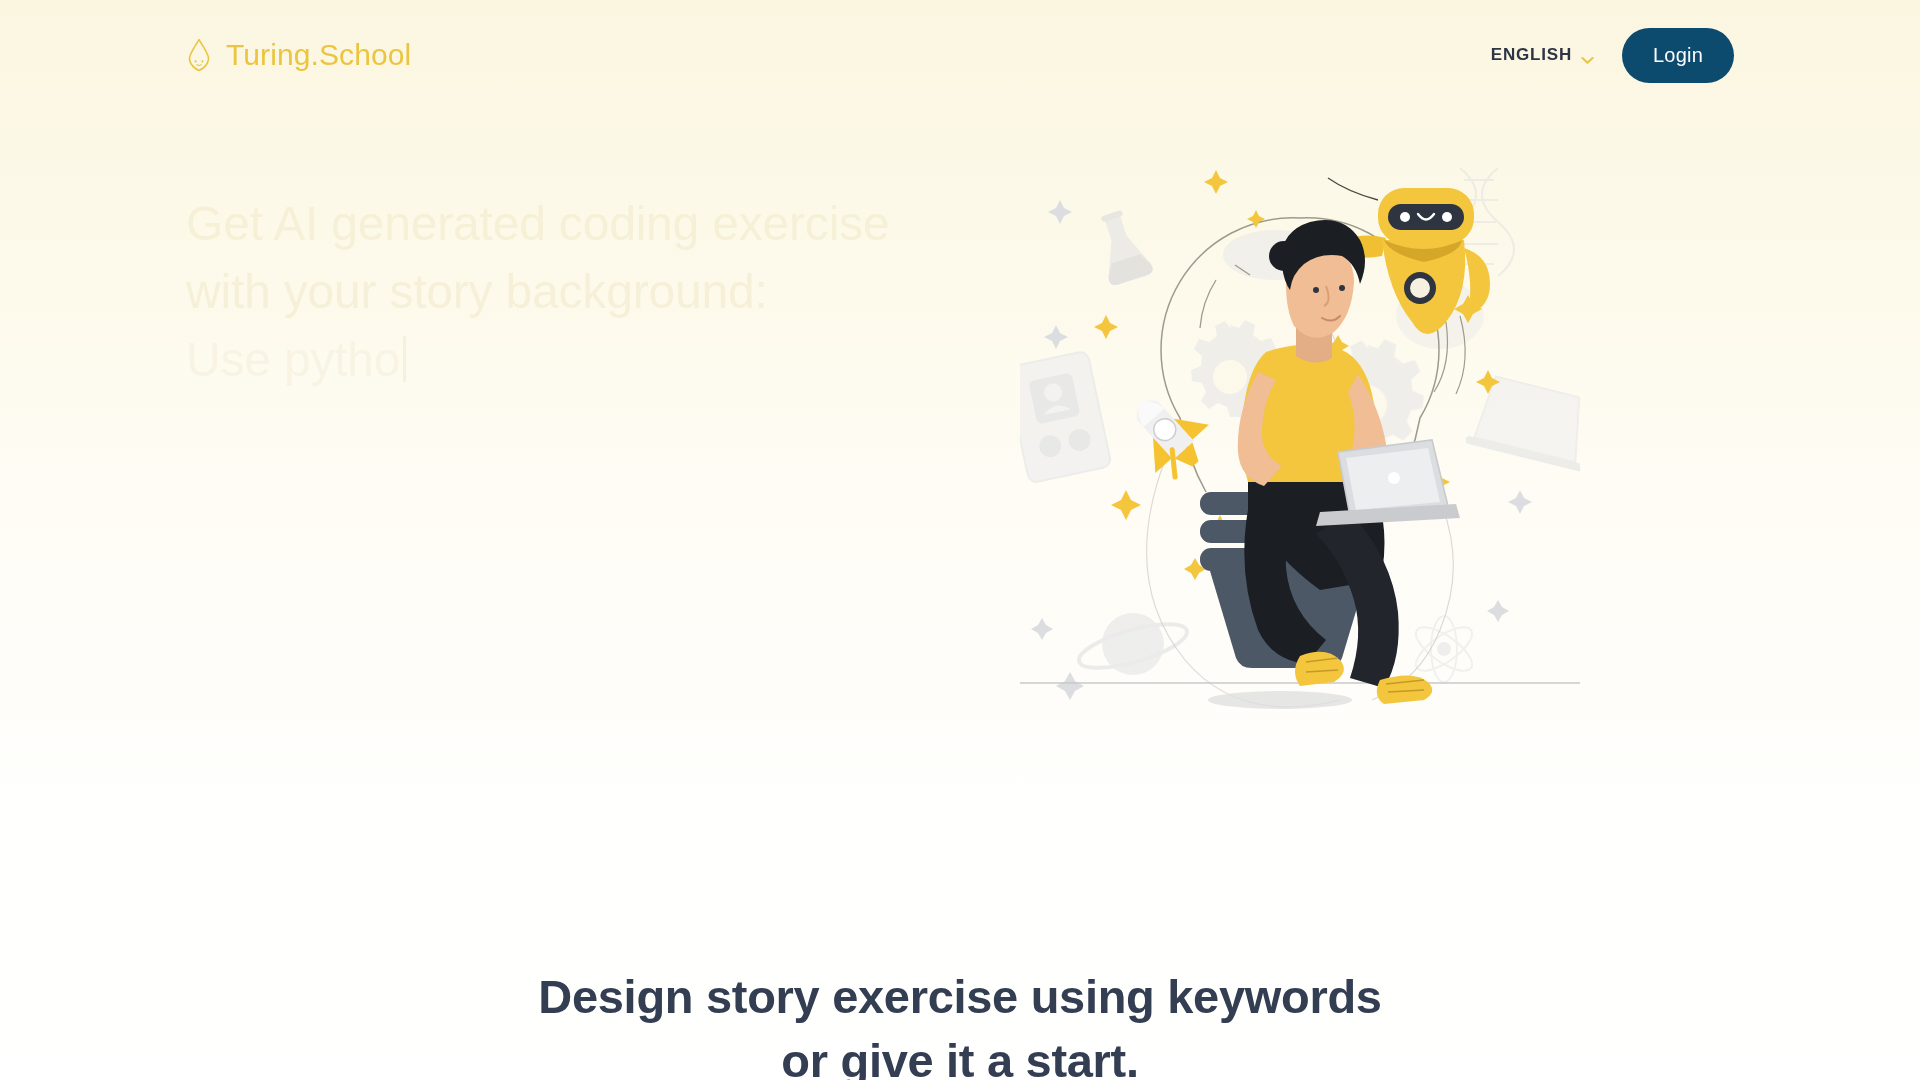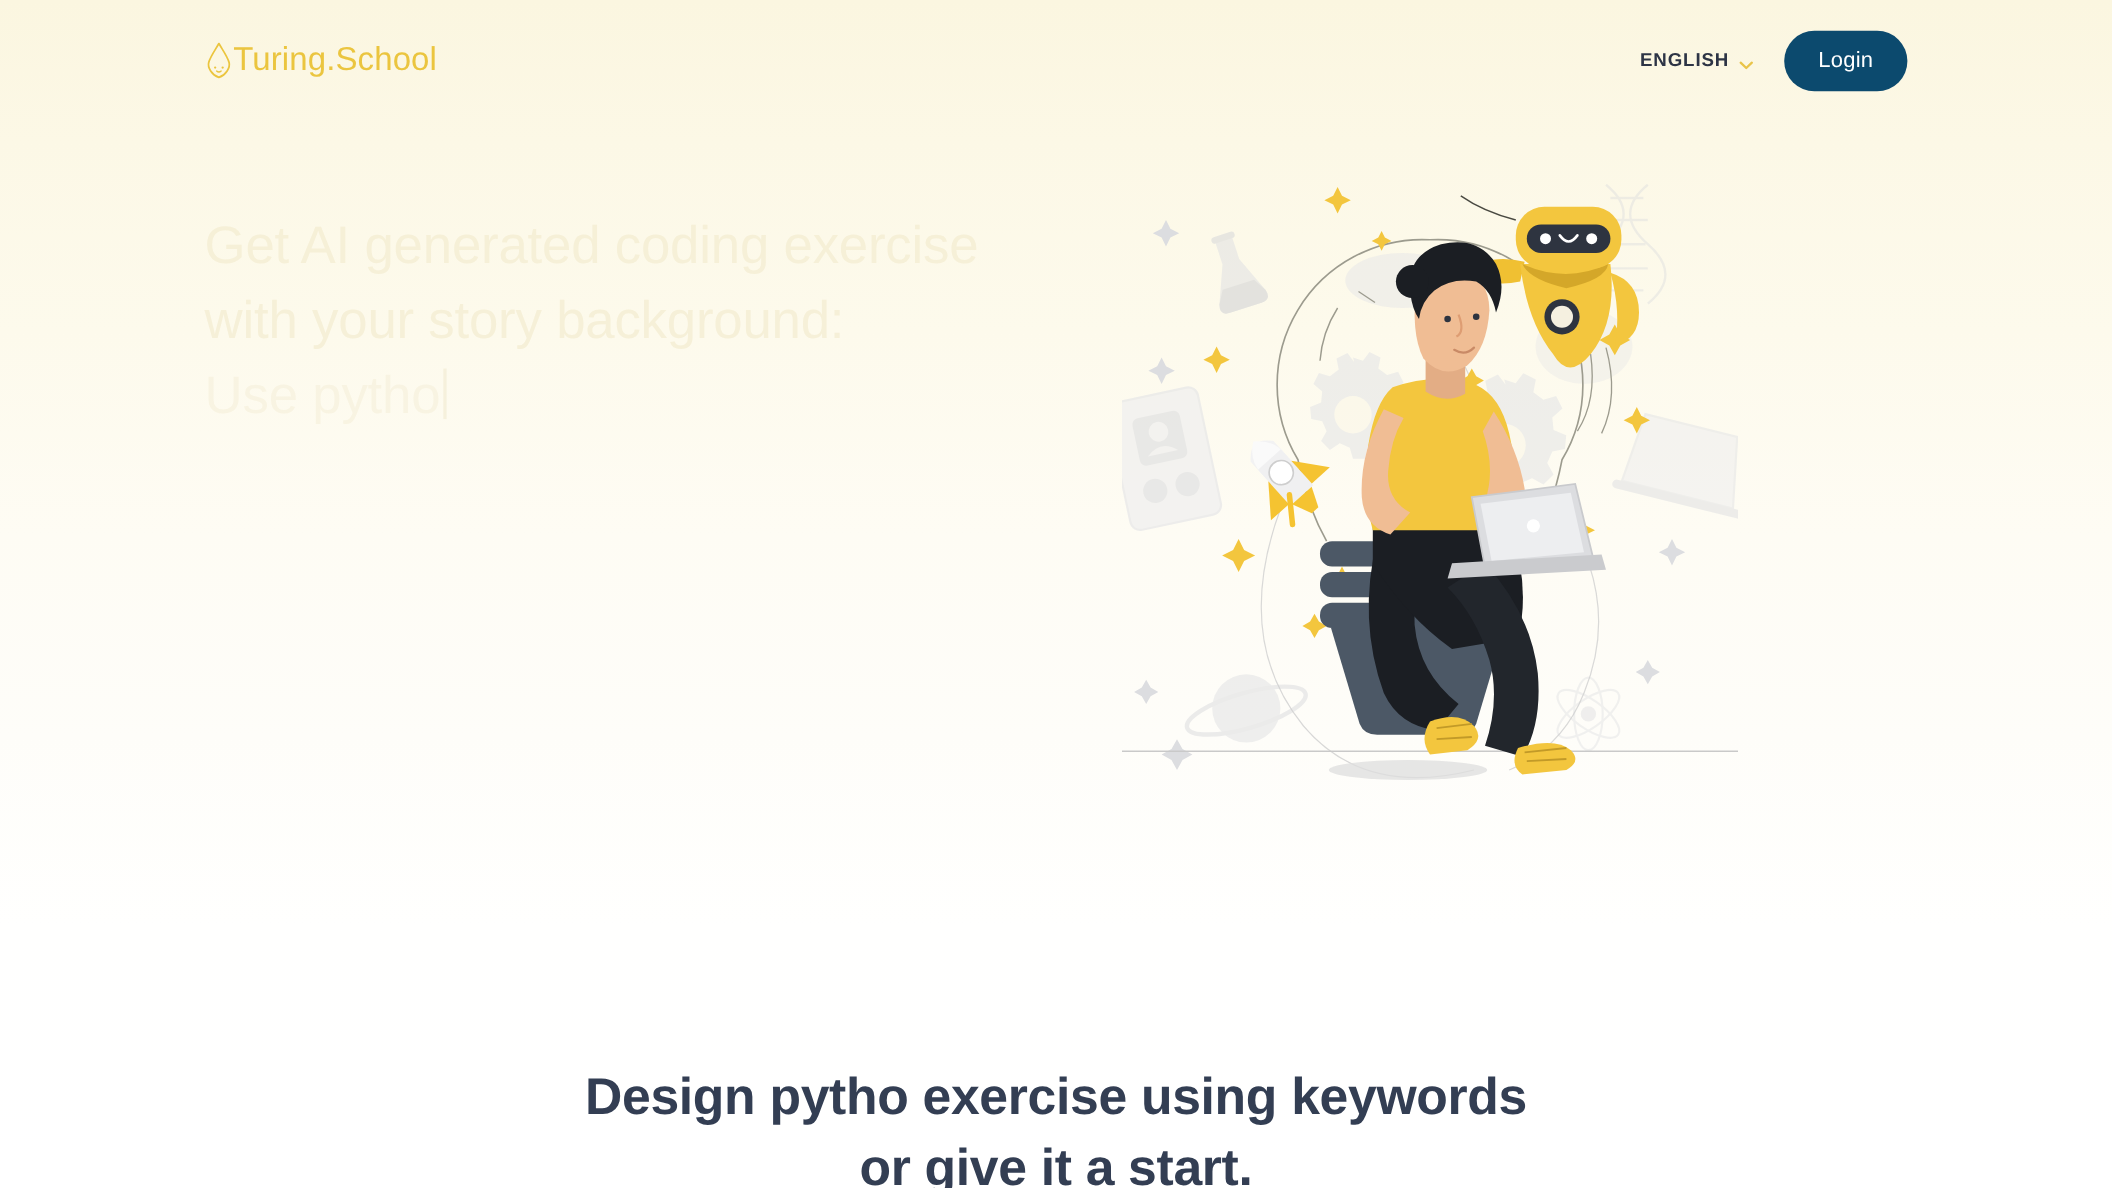--- a/index.html
+++ b/index.html
@@ -33,21 +33,21 @@
     display: flex;
     align-items: center;
     justify-content: space-between;
     padding: 0 186px 0 186px;
     z-index: 20;
   }
 
   .brand {
     display: flex;
     align-items: flex-end;
-    gap: 0;
+    gap: 14px;
     cursor: pointer;
     user-select: none;
   }
   .brand-mark { display: block; width: 26px; height: 34px; }
   .brand-name {
     font-size: 30px;
     font-weight: 400;
     color: #EBC53F;
     letter-spacing: 0.1px;
     white-space: nowrap;
@@ -376,15 +376,15 @@
           <path d="M300 352 L436 344 L440 358 L296 366 Z" fill="#CACBCE"></path>
         </g>
       </g>
 
     </svg>
   </div>
 
 </section>
 
 <h2 class="section-heading">
-  <span class="ln">Design pytho exercise using keywords</span>
+  <span class="ln">Design story exercise using keywords</span>
   <span class="ln">or give it a start.</span>
 </h2>
 
 </body></html>

